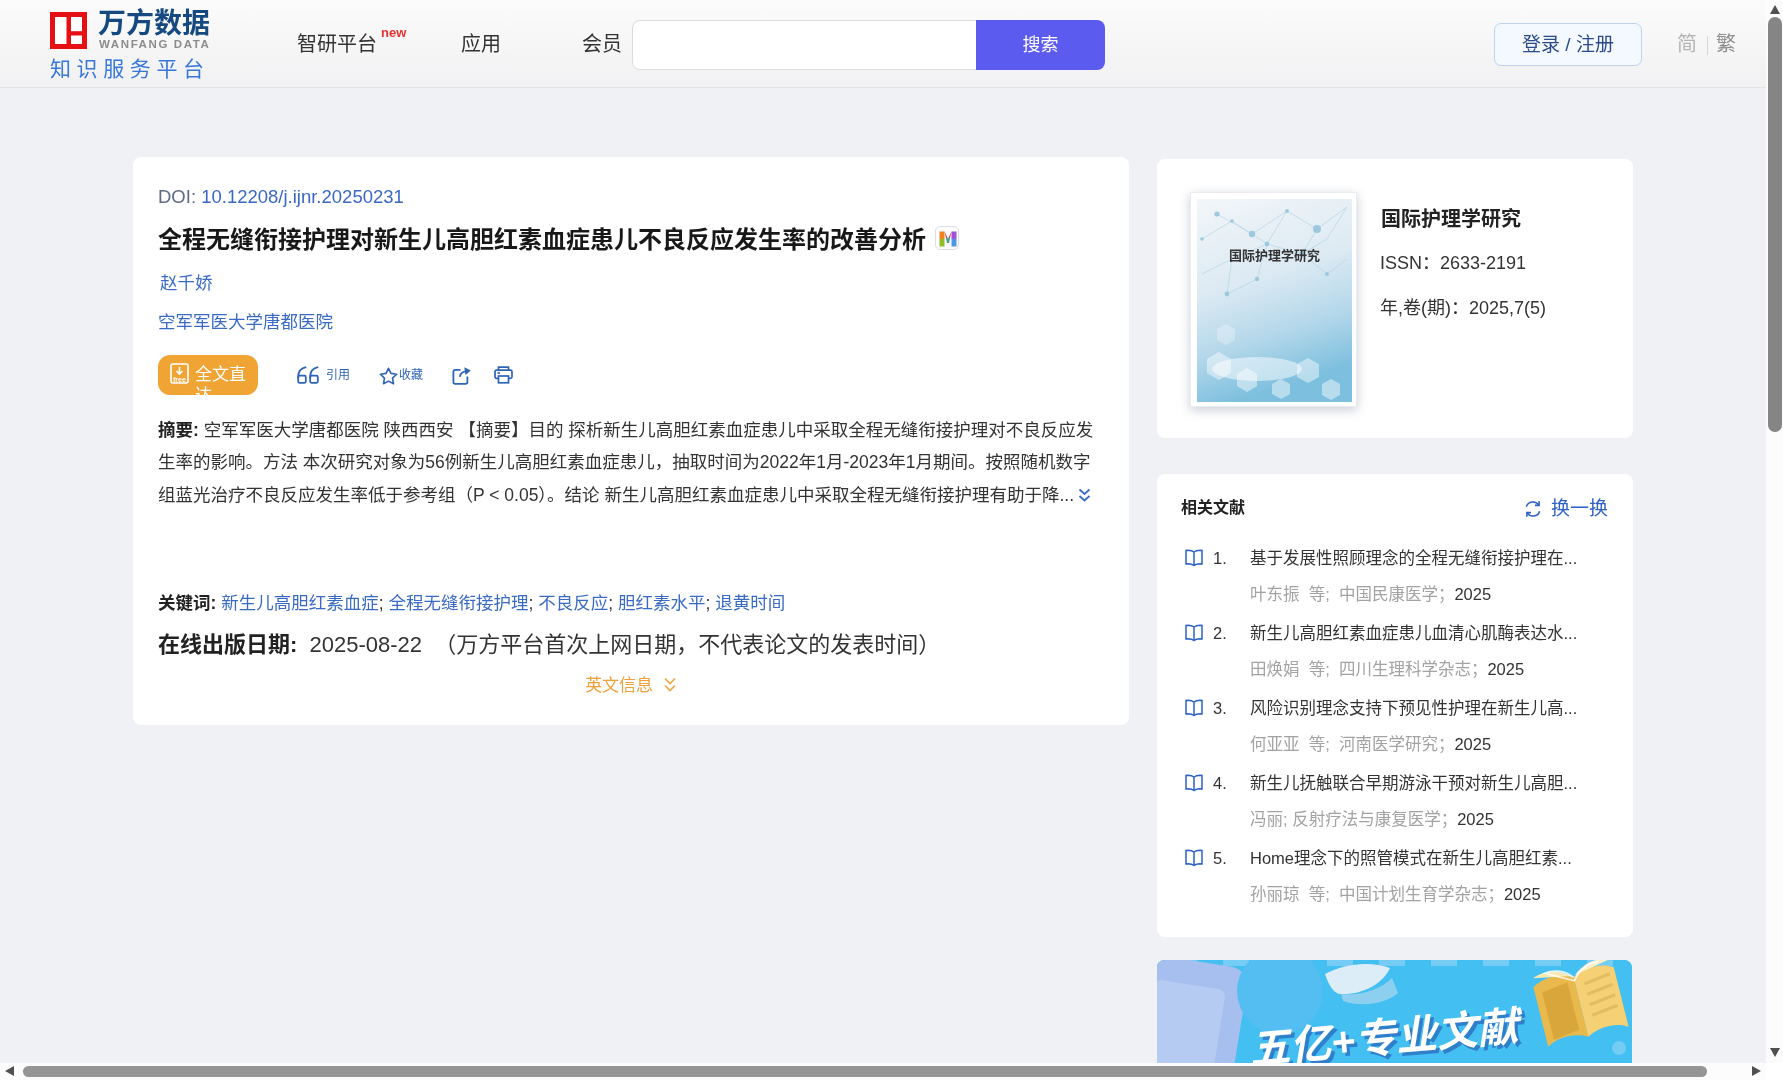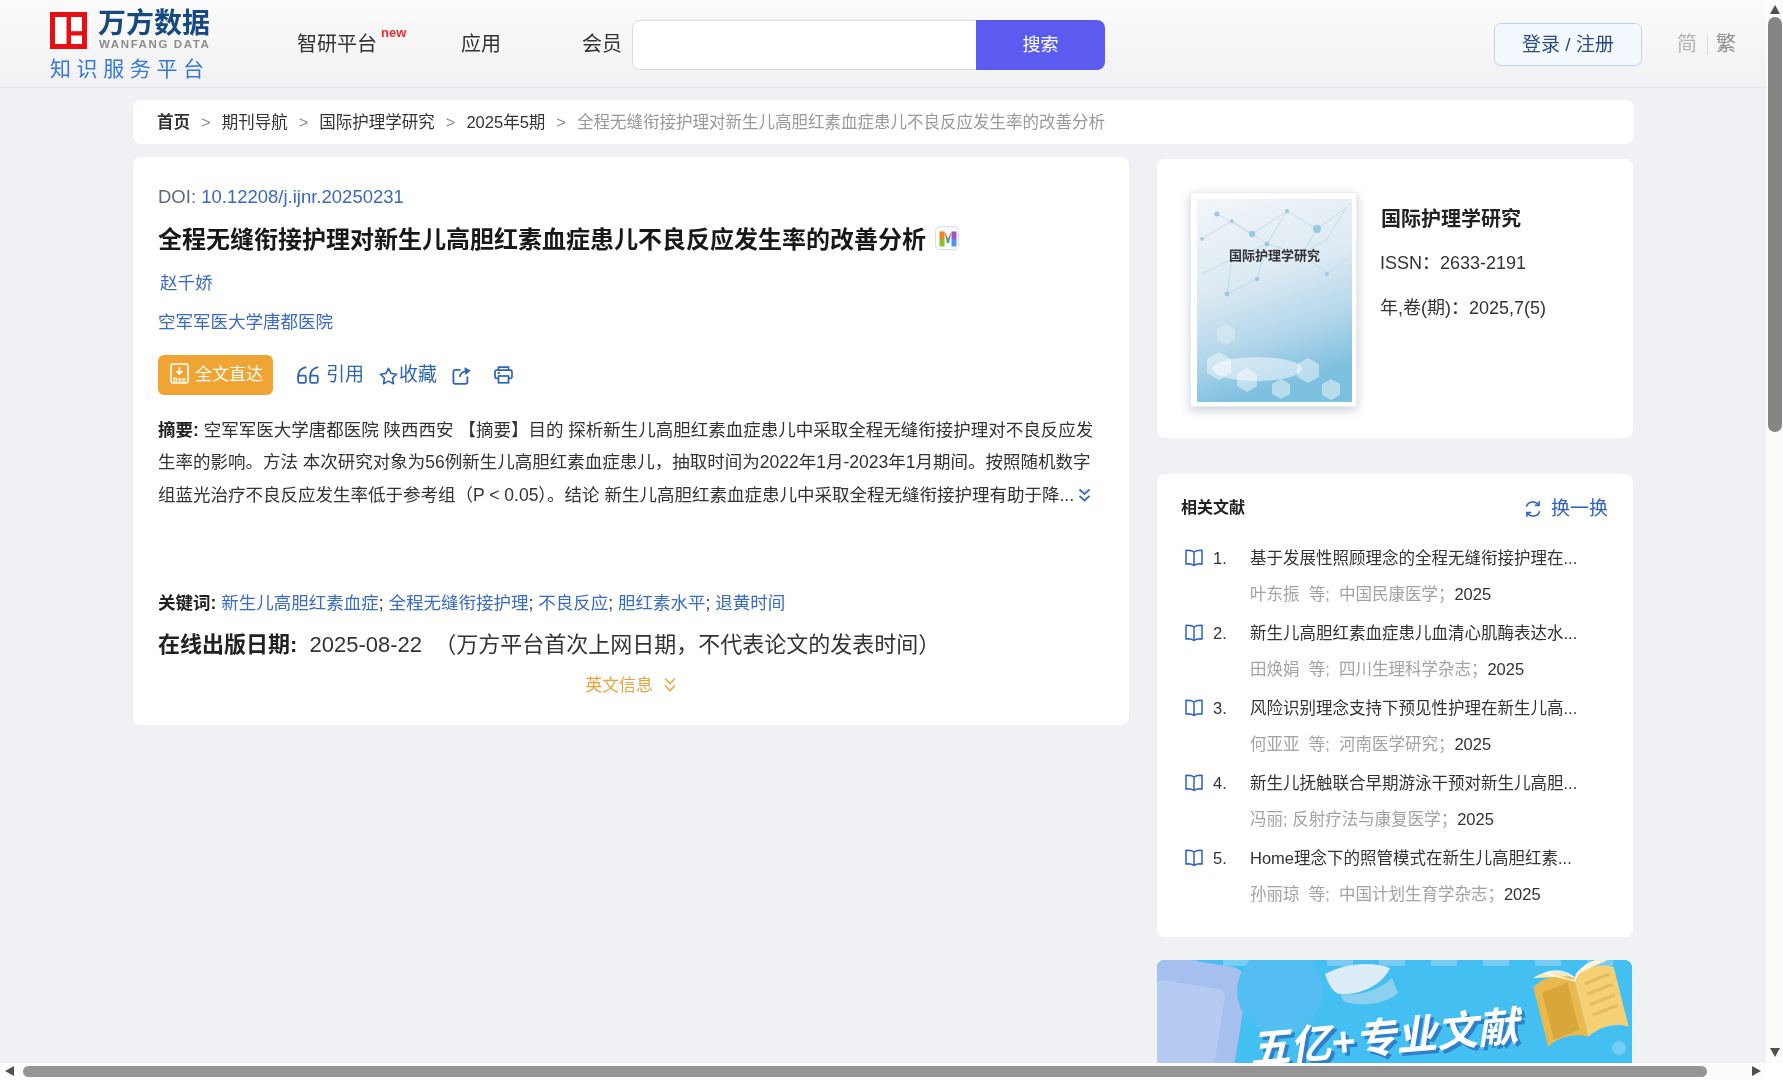--- a/index.html
+++ b/index.html
@@ -31,24 +31,24 @@
 
 
 .main-card { position:absolute; left:133px; top:157px; width:996px; height:568px; background:#fff; border-radius:8px; }
 .doi-row { position:absolute; left:25px; top:30px; font-size:18.5px; line-height:20px; color:#5f6b85; }
 .doi-row a { color:#3a68c4; }
 .art-title { position:absolute; left:25px; top:69px; font-size:24px; line-height:28px; font-weight:700; color:#181818; }
 .m-badge { display:inline-block; width:24px; height:24px; background:#fdfdfe; border:1px solid #dadde3; border-radius:5px; vertical-align:-3px; margin-left:9px; }
 .author { position:absolute; left:27px; top:116px; font-size:17.5px; line-height:20px; color:#3a6bc4;text-align:right; }
 .inst { position:absolute; left:25px; top:155px; font-size:17.5px; line-height:20px; color:#3a6bc4; }
 .btn-row { position:absolute; left:25px; top:198px; height:40px; }
-.full-btn { position:absolute; left:0; top:0; width:115px; height:40px; background:#f0a434; border-radius:6px; color:#fff; font-size:17px; }
+.full-btn { position:absolute; left:0; top:0; width:100px; height:40px; background:#f0a434; border-radius:12px; color:#fff; font-size:17px; }
 .full-btn span { position:absolute; left:37px; top:9px; line-height:21px; }
 .ic { position:absolute; }
-.ic-label { position:absolute; top:10px; font-size:19px; line-height:20px; color:#2e64b8; white-space:nowrap; }
+.ic-label { position:absolute; top:10px; font-size:12px; line-height:20px; color:#2e64b8; white-space:nowrap; }
 .abstract { position:absolute; left:25px; top:257px; width:980px; font-size:17.5px; line-height:32.4px; color:#333; white-space:nowrap; }
 .kw-row { position:absolute; left:25px; top:436px; font-size:17.5px; line-height:20px; color:#222; }
 .kw-row a { color:#3a6bc4; }
 .kw-row .ksep { color:#333; }
 .date-row { position:absolute; left:25px; top:478px; font-size:22px; line-height:20px; color:#333; }
 .en-info { position:absolute; left:0; width:996px; top:519px; text-align:center; font-size:17px; line-height:20px; color:#f0a13c; }
 b.lbl { font-weight:700; color:#222; }
 
 
 .journal-card { position:absolute; left:1157px; top:159px; width:476px; height:279px; background:#fff; border-radius:8px; }
@@ -94,23 +94,20 @@
     <div class="nav-item" style="left:461px;">应用</div>
     <div class="nav-item" style="left:582px;">会员</div>
     <div class="search-input"></div>
     <div class="search-btn">搜索</div>
     <div class="login-btn">登录 / 注册</div>
     <div class="lang" style="left:1677px; color:#b3b3b3;">简</div>
     <div class="lang-sep"></div>
     <div class="lang" style="left:1716px; color:#8f8f8f;">繁</div>
   </div>
 
-  <div class="breadcrumb">
-    <b>首页</b><span class="sep">&gt;</span>期刊导航<span class="sep">&gt;</span>国际护理学研究<span class="sep">&gt;</span>2025年5期<span class="sep">&gt;</span><span class="last">全程无缝衔接护理对新生儿高胆红素血症患儿不良反应发生率的改善分析</span>
-  </div>
 
   <div class="main-card">
     <div class="doi-row">DOI: <a>10.12208/j.ijnr.20250231</a></div>
     <div class="art-title">全程无缝衔接护理对新生儿高胆红素血症患儿不良反应发生率的改善分析<span class="m-badge"><svg viewBox="0 0 24 24" width="24" height="24">
       <defs>
         <linearGradient id="mL" x1="0" y1="0" x2="0" y2="1">
                 <stop offset="0.45" stop-color="#f0831f"></stop>
                 <stop offset="0.55" stop-color="#8fbe26"></stop>
               </linearGradient>
         <linearGradient id="mM" x1="0" y1="0" x2="0" y2="1">

